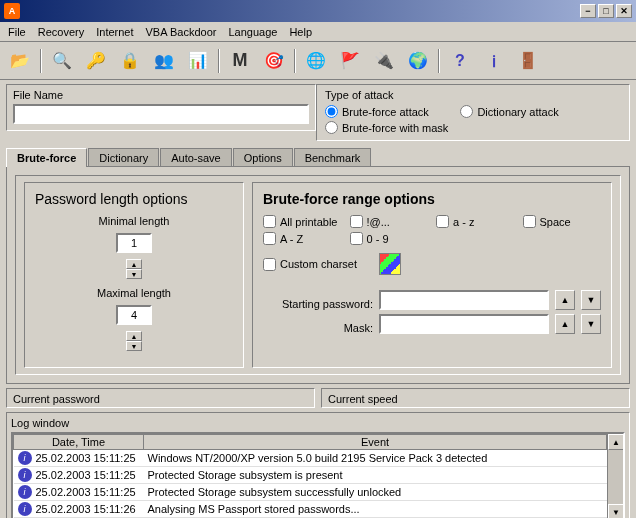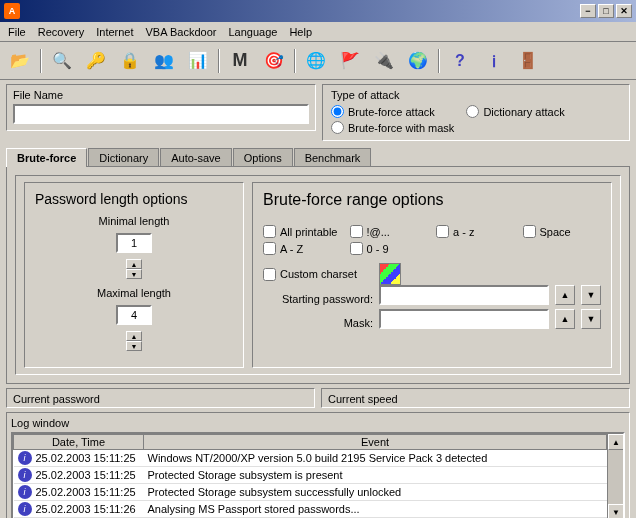--- a/index.html
+++ b/index.html
@@ -128,21 +128,20 @@
     .radio-item {
       display: flex;
       align-items: center;
       gap: 4px;
       font-size: 11px;
     }
 
     
     .top-row {
       display: flex;
-      gap: 6px;
       margin-bottom: 4px;
     }
     .file-name-box {
       flex: 0 0 310px;
     }
     .attack-type-box {
       flex: 1;
     }
 
     
@@ -237,22 +236,23 @@
     }
 
     
     .bf-range-section {
       flex: 1;
       border: 1px solid;
       border-color: #808080 #ffffff #ffffff #808080;
       padding: 8px 10px;
     }
     .bf-range-legend {
-      font-size: 16px;
-      margin-bottom: 16px;
+      font-size: 14px;
+      margin-bottom: 8px;
+      font-weight: bold;
     }
     .checkbox-grid {
       display: grid;
       grid-template-columns: repeat(4, 1fr);
       gap: 4px 8px;
       margin-bottom: 8px;
     }
     .checkbox-item {
       display: flex;
       align-items: center;
@@ -543,21 +543,21 @@
             <label class="checkbox-item">
               <input type="checkbox" style="">
               <span>A - Z</span>
             </label>
             <label class="checkbox-item">
               <input type="checkbox" style="">
               <span>0 - 9</span>
             </label>
           </div>
 
-          <div style="display:flex; align-items:center; gap:18px; margin-bottom:0;">
+          <div style="display:flex; align-items:center; gap:18px; margin-bottom:15px;">
             <label class="checkbox-item">
               <input type="checkbox" style="">
               <span>Custom charset</span>
             </label>
             <div style="width:22px; height:22px; background: linear-gradient(135deg, #ff4040 25%, #40ff40 25%, #40ff40 50%, #4040ff 50%, #4040ff 75%, #ffff40 75%); border:1px solid #808080; margin-left:4px;"></div>
           </div>
 
           <div class="starting-row">
             <label>Starting password:</label>
             <input class="text-input-sm" type="text" style="">

